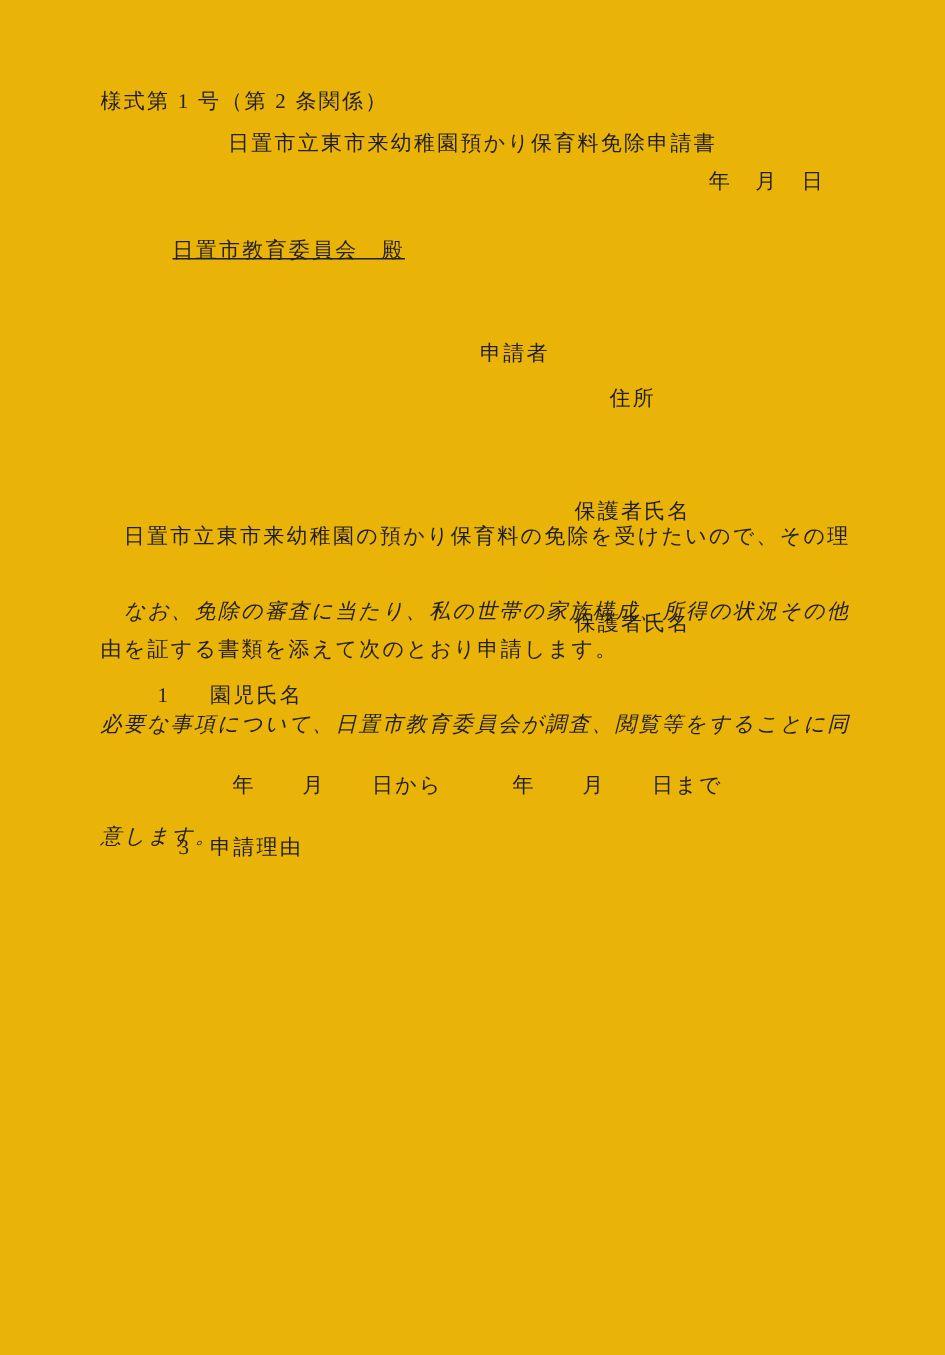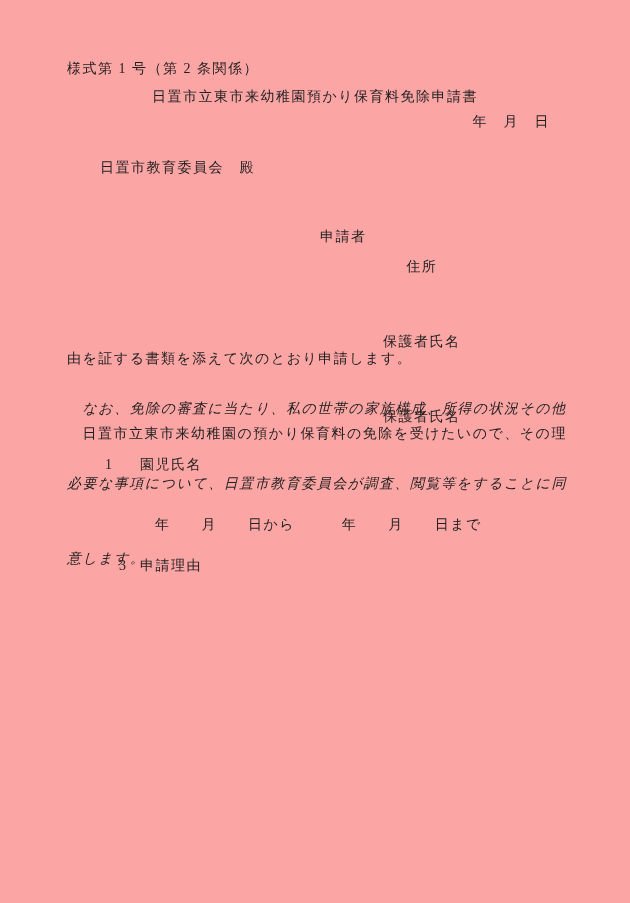--- a/index.html
+++ b/index.html
@@ -5,35 +5,35 @@
   * { margin: 0; padding: 0; box-sizing: border-box; }
   html, body {
     width: 630px;
     height: 903px;
     font-family: "Liberation Serif", "DejaVu Serif", serif;
   }
   .page {
     position: relative;
     width: 630px;
     height: 903px;
-    background: #fca5a5;
+    background: #eab308;
     color: #1f1f1f;
     font-size: 14px;
     letter-spacing: 1.5px;
     overflow: hidden;
   }
   .line {
     position: absolute;
     line-height: 14px;
     white-space: pre;
   }
   .form-number { left: 67px; top: 62px; }
   .doc-title   { left: 0; right: 0; top: 90px; text-align: center; }
   .date-line   { right: 80px; top: 115px; font-family: Liberation Serif, serif; }
-  .recipient   { left: 100px; top: 161px; }
+  .recipient   { left: 115px; top: 161px; text-decoration: underline; }
 
   .applicant-label { left: 320px; top: 210px; margin-top: 20px; }
   .applicant-fields {
     position: absolute;
     left: 383px; top: 204px;
     line-height: 25px;
     white-space: pre;
   }
   .applicant-fields div { height: 25px; text-align: center; }
 
@@ -73,22 +73,22 @@
 
   <div class="line applicant-label">申請者</div>
 
   <div class="applicant-fields">
     <div>住所</div>
     <div>保護者氏名</div>
     <div>保護者氏名</div>
   </div>
 
   <div class="paragraph para-1">
+    <div>　日置市立東市来幼稚園の預かり保育料の免除を受けたいので、その理</div>
     <div>由を証する書類を添えて次のとおり申請します。</div>
-    <div>　日置市立東市来幼稚園の預かり保育料の免除を受けたいので、その理</div>
   </div>
 
   <div class="paragraph para-2">
     <div>　なお、免除の審査に当たり、私の世帯の家族構成、所得の状況その他</div>
     <div>必要な事項について、日置市教育委員会が調査、閲覧等をすることに同</div>
     <div>意します。</div>
   </div>
 
   <div class="line item-row item-1">
     <span class="item-num">1</span><span>園児氏名</span>

